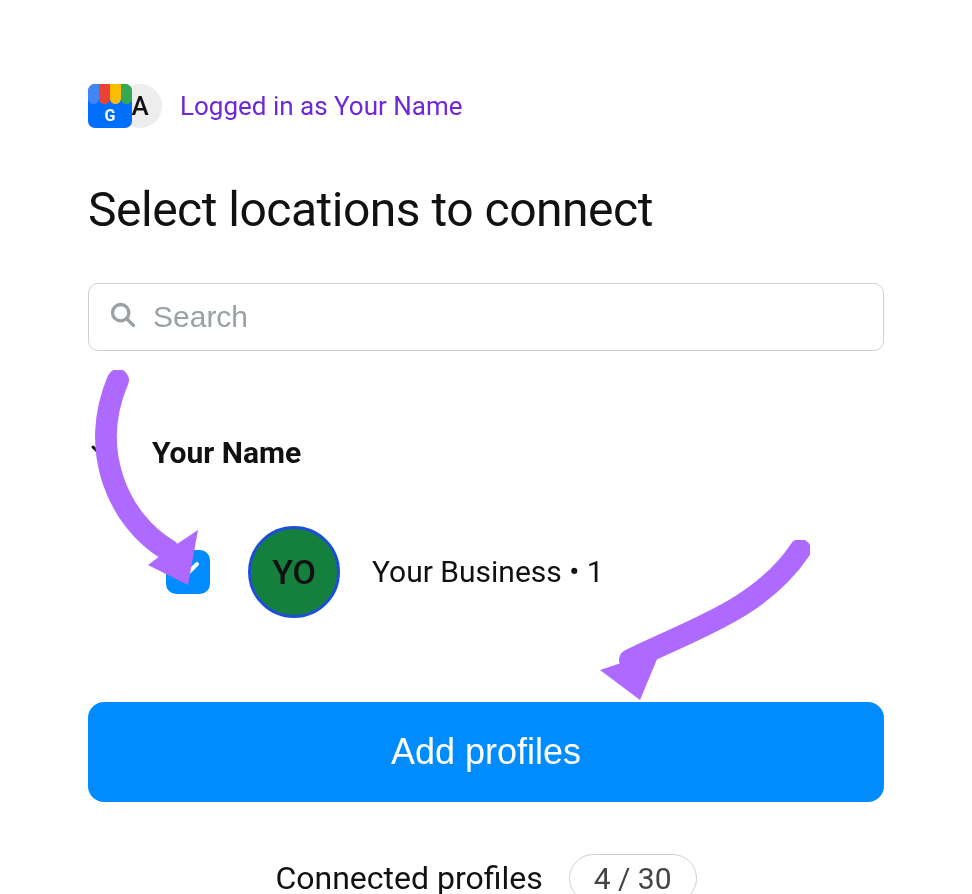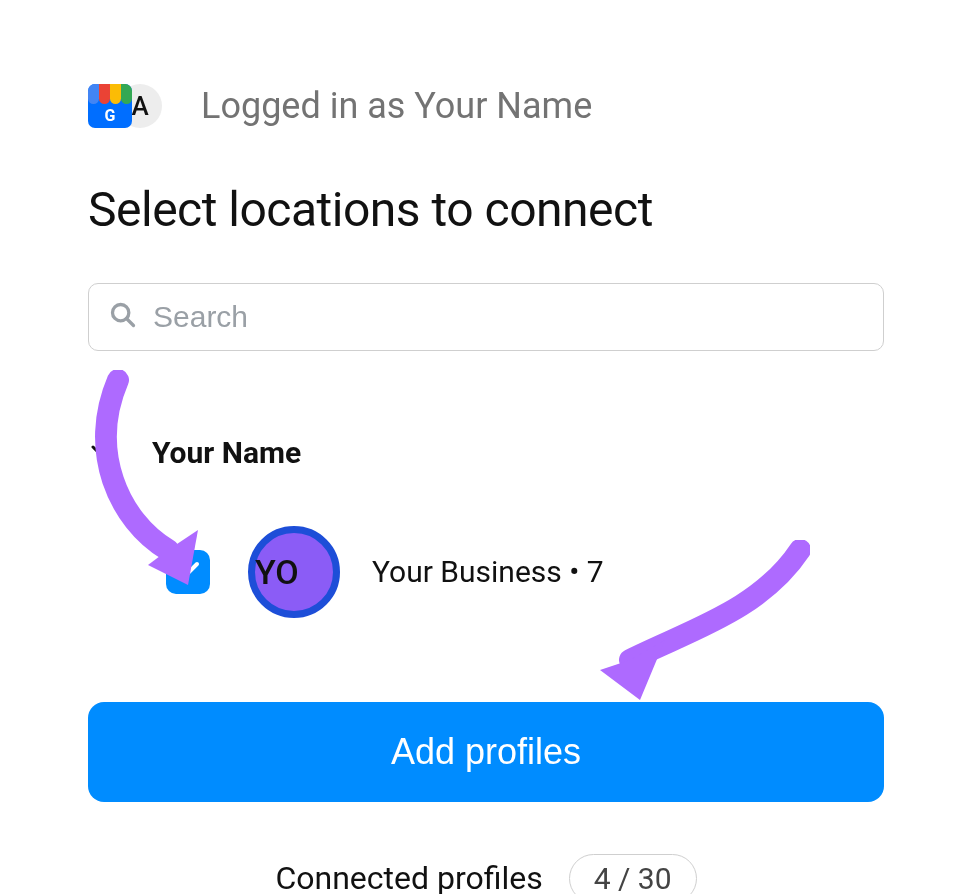--- a/index.html
+++ b/index.html
@@ -67,23 +67,23 @@
     color: #111;
     display: flex;
     align-items: center;
     justify-content: center;
     font-size: 26px;
     font-weight: 500;
     margin-left: -14px;
     z-index: 1;
   }
   .logged-in-label {
-    margin-left: 39px;
-    font-size: 36px;
-    color: #737373;
+    margin-left: 18px;
+    font-size: 26px;
+    color: #6d28d9;
     font-weight: 400;
   }
 
   
   .page-title {
     font-size: 48px;
     font-weight: 400;
     line-height: 1.1;
     margin-bottom: 46px;
     letter-spacing: -0.5px;
@@ -144,25 +144,25 @@
     display: flex;
     align-items: center;
     justify-content: center;
     margin-right: 38px;
     cursor: pointer;
   }
   .avatar-initials {
     width: 92px;
     height: 92px;
     border-radius: 50%;
-    border: 7px solid #1d4ed8;
-    background: #8b5cf6;
-    display: flex;
-    align-items: center;
-    justify-content: flex-start;
+    border: 3px solid #1d4ed8;
+    background: #15803d;
+    display: flex;
+    align-items: center;
+    justify-content: center;
     font-size: 34px;
     font-weight: 500;
     color: #111;
     margin-right: 32px;
   }
   .item-label {
     font-size: 30px;
     color: #111;
     font-weight: 400;
   }
@@ -259,21 +259,21 @@
     <div class="checkbox">
       <span>
         <svg width="24" height="20" viewBox="0 0 24 20" fill="none" stroke="#fff" stroke-width="4" stroke-linecap="round" stroke-linejoin="round">
           <polyline points="3,10 9,16 21,4"></polyline>
         </svg>
       </span>
     </div>
     <div class="avatar-initials">
       <span>YO</span>
     </div>
-    <span class="item-label">Your Business • 7</span>
+    <span class="item-label">Your Business • 1</span>
   </div>
 
   
   <button class="primary-btn">Add profiles</button>
 
   
   <div class="footer">
     <span class="footer-label">Connected profiles</span>
     <span class="footer-badge">4 / 30</span>
   </div>

